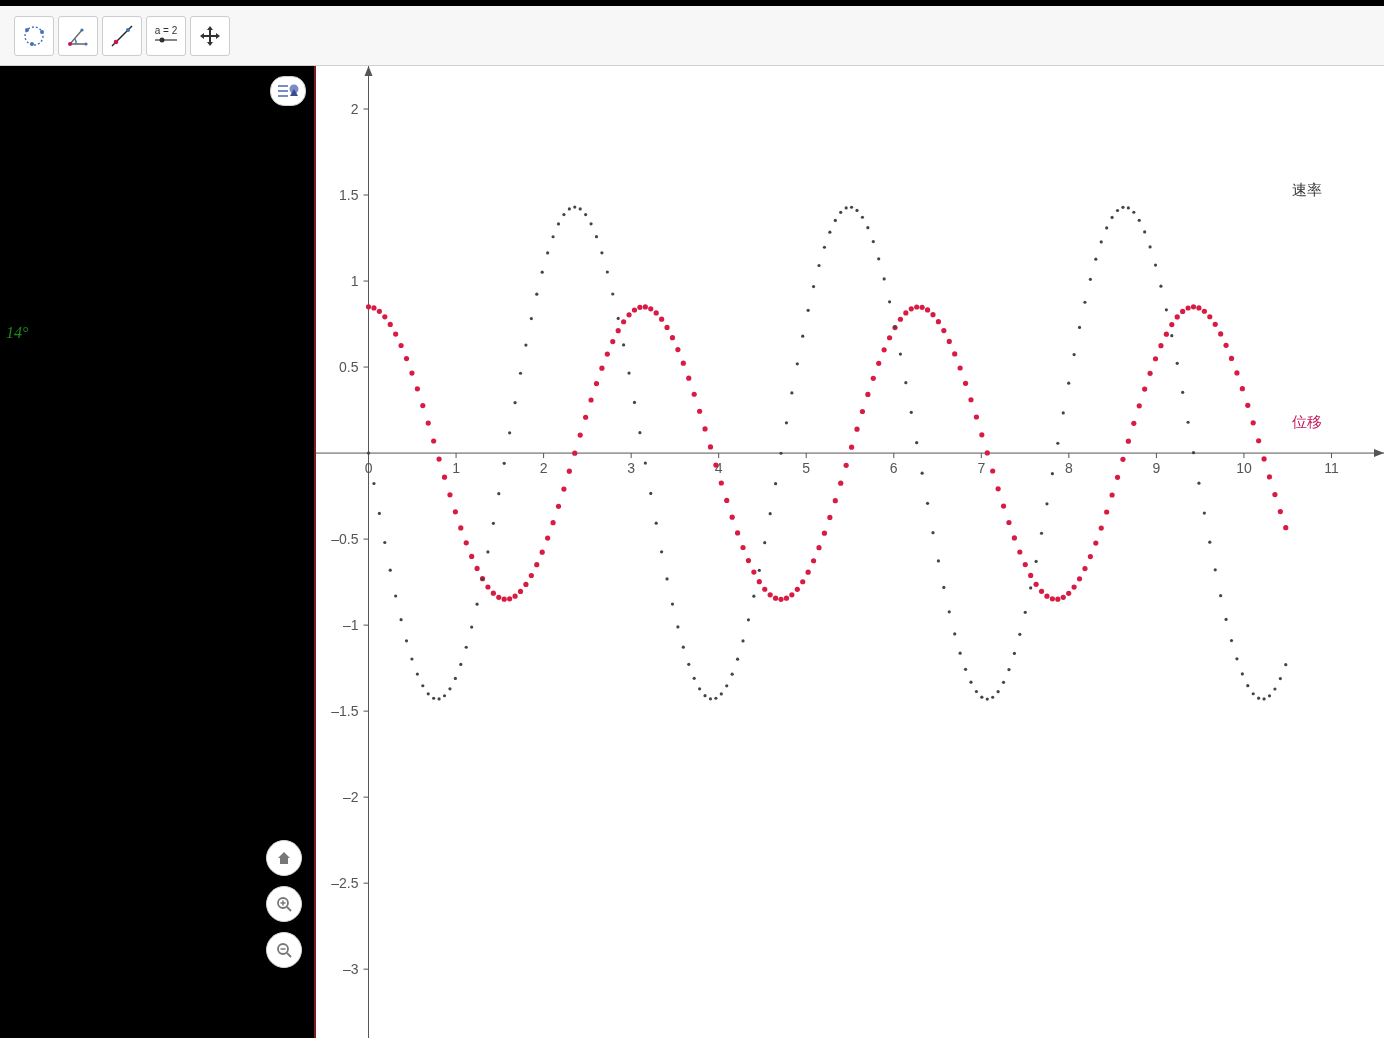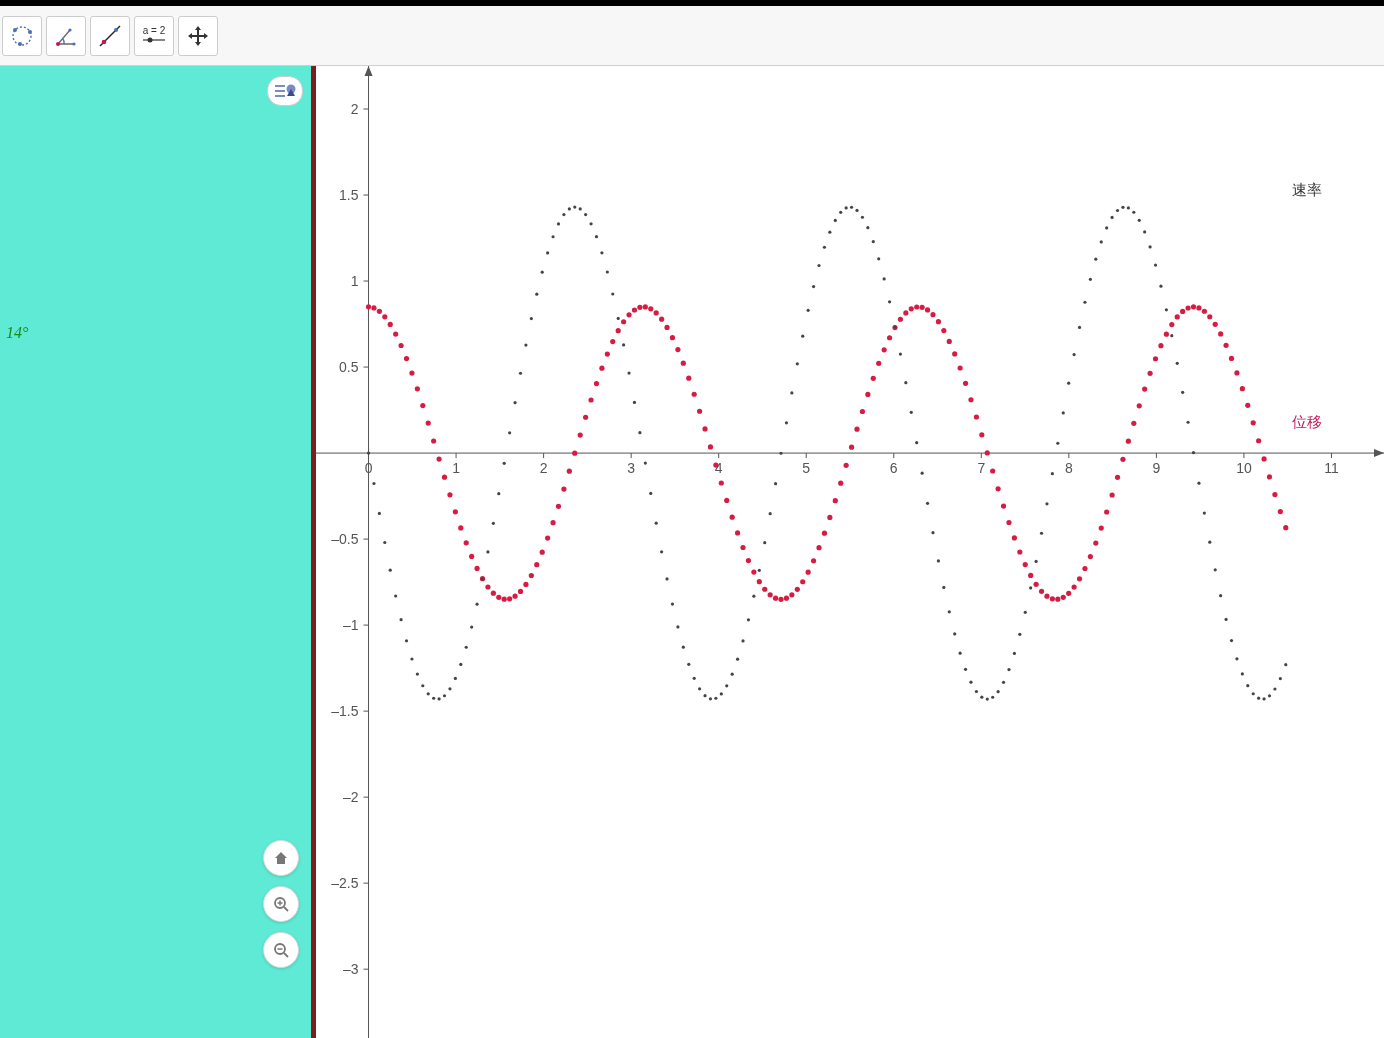--- a/index.html
+++ b/index.html
@@ -9,38 +9,38 @@
     overflow:hidden;
   }
   
   .topstrip{height:6px;background:#000;width:100%;}
   
   .toolbar{
     height:60px;width:100%;
     background:#f7f7f7;
     border-bottom:1px solid #d0d0d0;
     display:flex;align-items:center;
-    padding:0 2px;box-sizing:border-box;gap:4px;
+    padding:0 14px;box-sizing:border-box;gap:4px;
   }
   .tool-btn{
     width:38px;height:38px;
     background:#fff;border:1px solid #ccc;border-radius:3px;
     display:flex;align-items:center;justify-content:center;
     cursor:pointer;position:relative;
   }
   .tool-btn svg{pointer-events:none;}
   .tool-btn.slider-btn{font-size:9px;line-height:1;color:#333;}
   .tool-btn.slider-btn .eq{font-size:10px;}
   
   .main{
     display:flex;height:calc(1038px - 66px);width:100%;
   }
   .algebra{
-    width:316px;position:relative;background:#5eead4;
-    border-right:5px solid #7f1d1d;
+    width:316px;position:relative;background:#000000;
+    border-right:2px solid #7f1d1d;
     box-sizing:border-box;
   }
   .alg-toggle{
     position:absolute;top:10px;right:8px;
     width:34px;height:28px;
     border:1px solid #ccc;border-radius:14px;
     background:#fff;display:flex;align-items:center;justify-content:center;
     cursor:pointer;
   }
   .angle-text{

